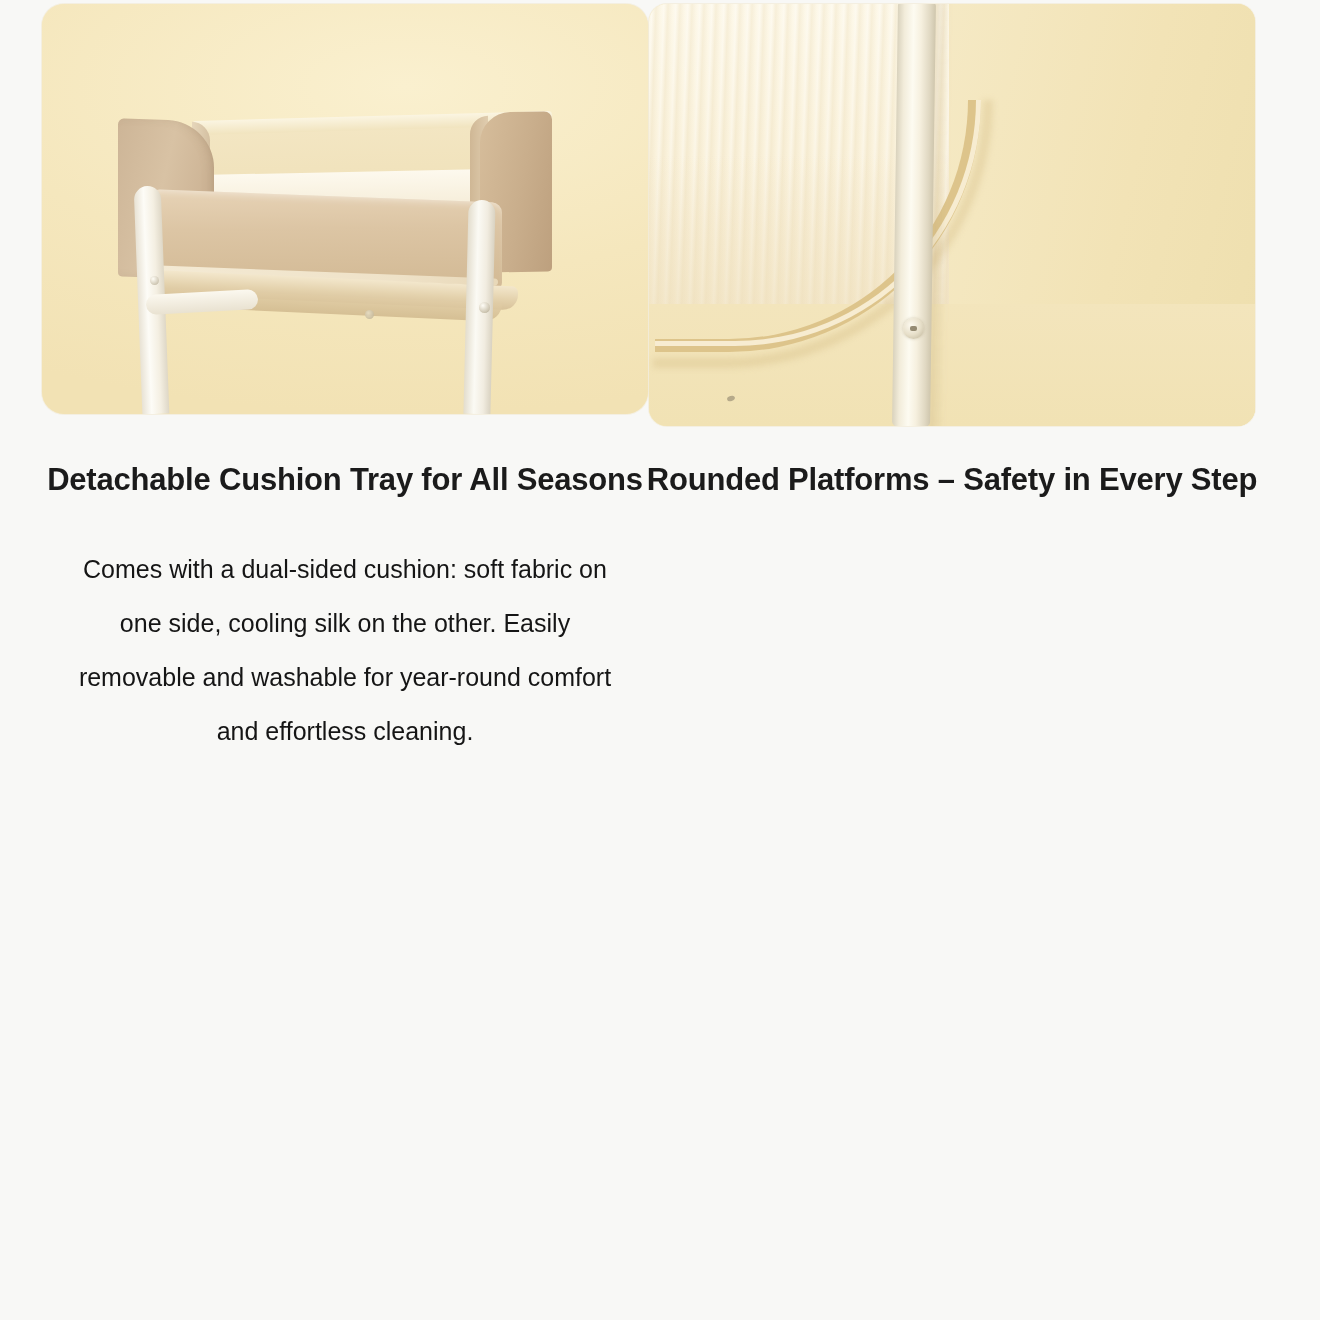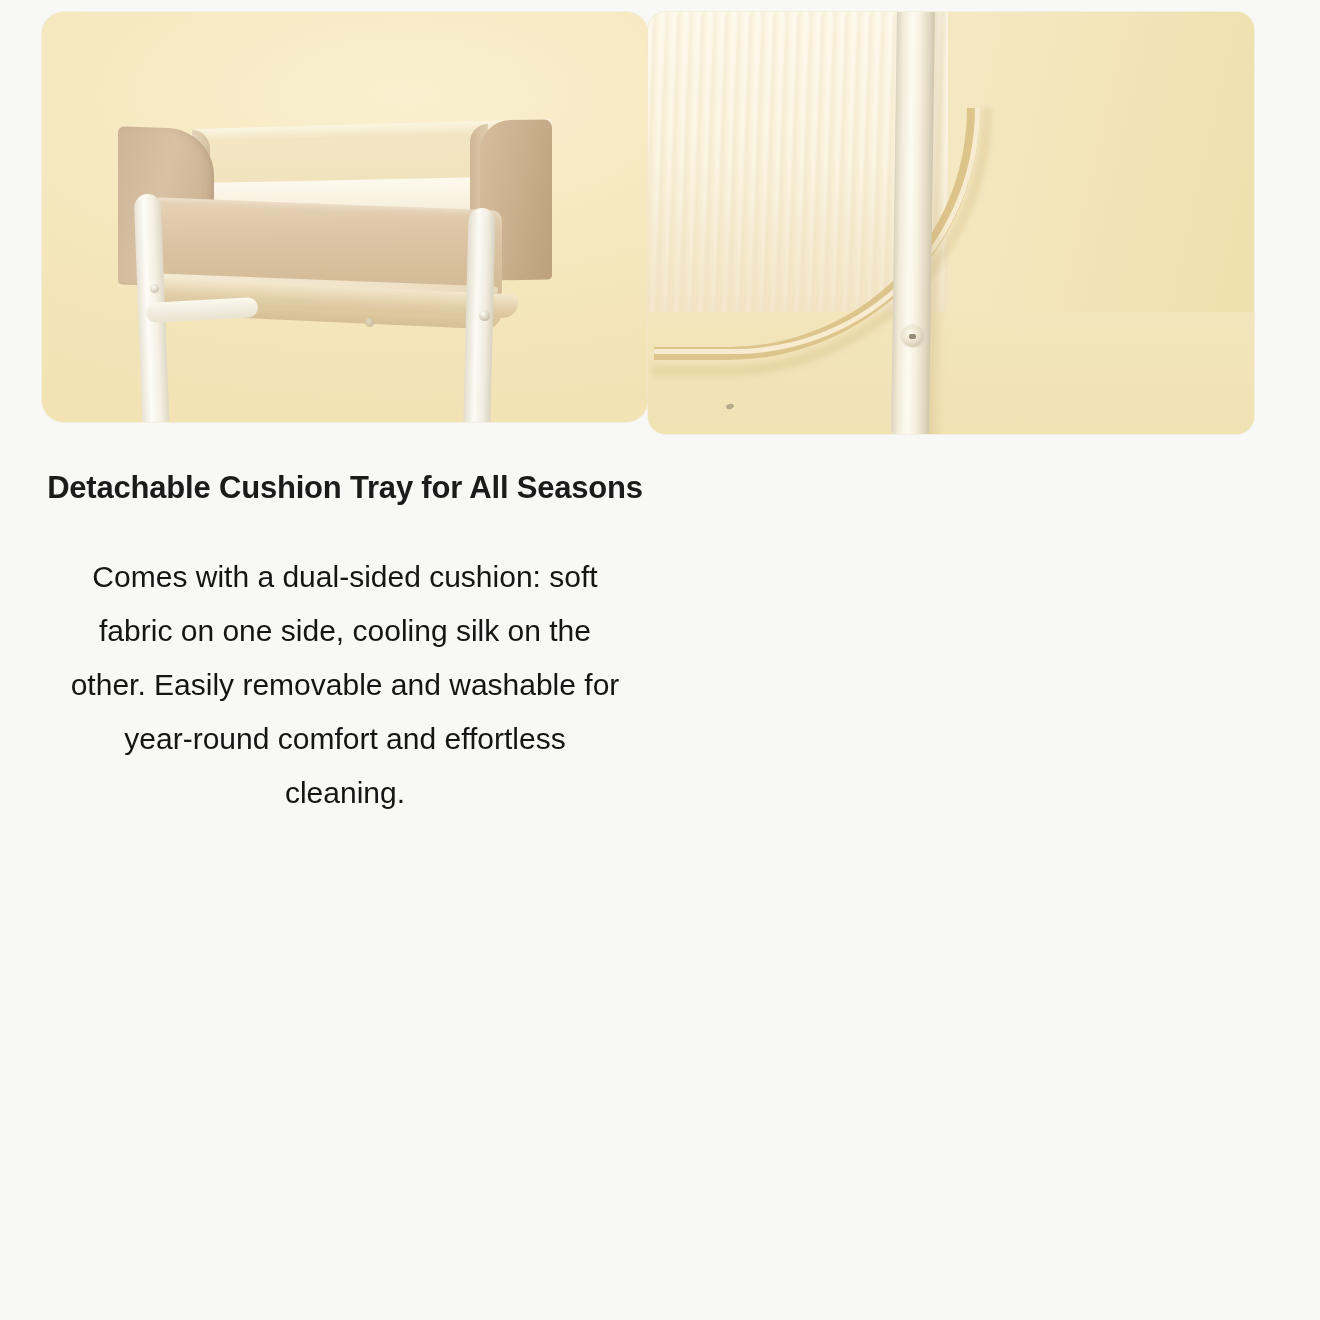--- a/index.html
+++ b/index.html
@@ -18,21 +18,21 @@
     position: relative;
     width: 1320px;
     height: 1320px;
     background: #f8f8f6;
   }
 
   
   .feature-grid {
     position: absolute;
     left: 0;
-    top: 12px;
+    top: 4px;
     width: 1048px;
     display: flex;
     flex-direction: row;
     justify-content: space-between;
   }
   .feature-col {
     width: 608px;
     display: flex;
     flex-direction: column;
     align-items: center;
@@ -345,21 +345,21 @@
     letter-spacing: -0.2px;
     white-space: nowrap;
     font-stretch: condensed;
   }
   .feature-col.right .feature-heading {
     margin-top: 36px;
   }
 
   .feature-body {
     margin-top: 44px;
-    font-size: 30px;
+    font-size: 25px;
     line-height: 54px;
     color: #151515;
     text-align: center;
     width: 560px;
   }
   .feature-col.right .feature-body {
     margin-top: 44px;
     width: 640px;
     margin-left: -14px;
   }
@@ -424,17 +424,18 @@
           <div class="r-arc"></div>
           <div class="r-arc-hi"></div>
 
           <div class="r-post-shadow"></div>
           <div class="r-post"></div>
           <div class="r-screw"></div>
           <div class="r-speck"></div>
         </div>
       </div>
 
+      <div class="feature-heading">Rounded Platforms – Safety in Every Step</div>
 
     </div>
 
   </div>
 </div>
 
 </body></html>

